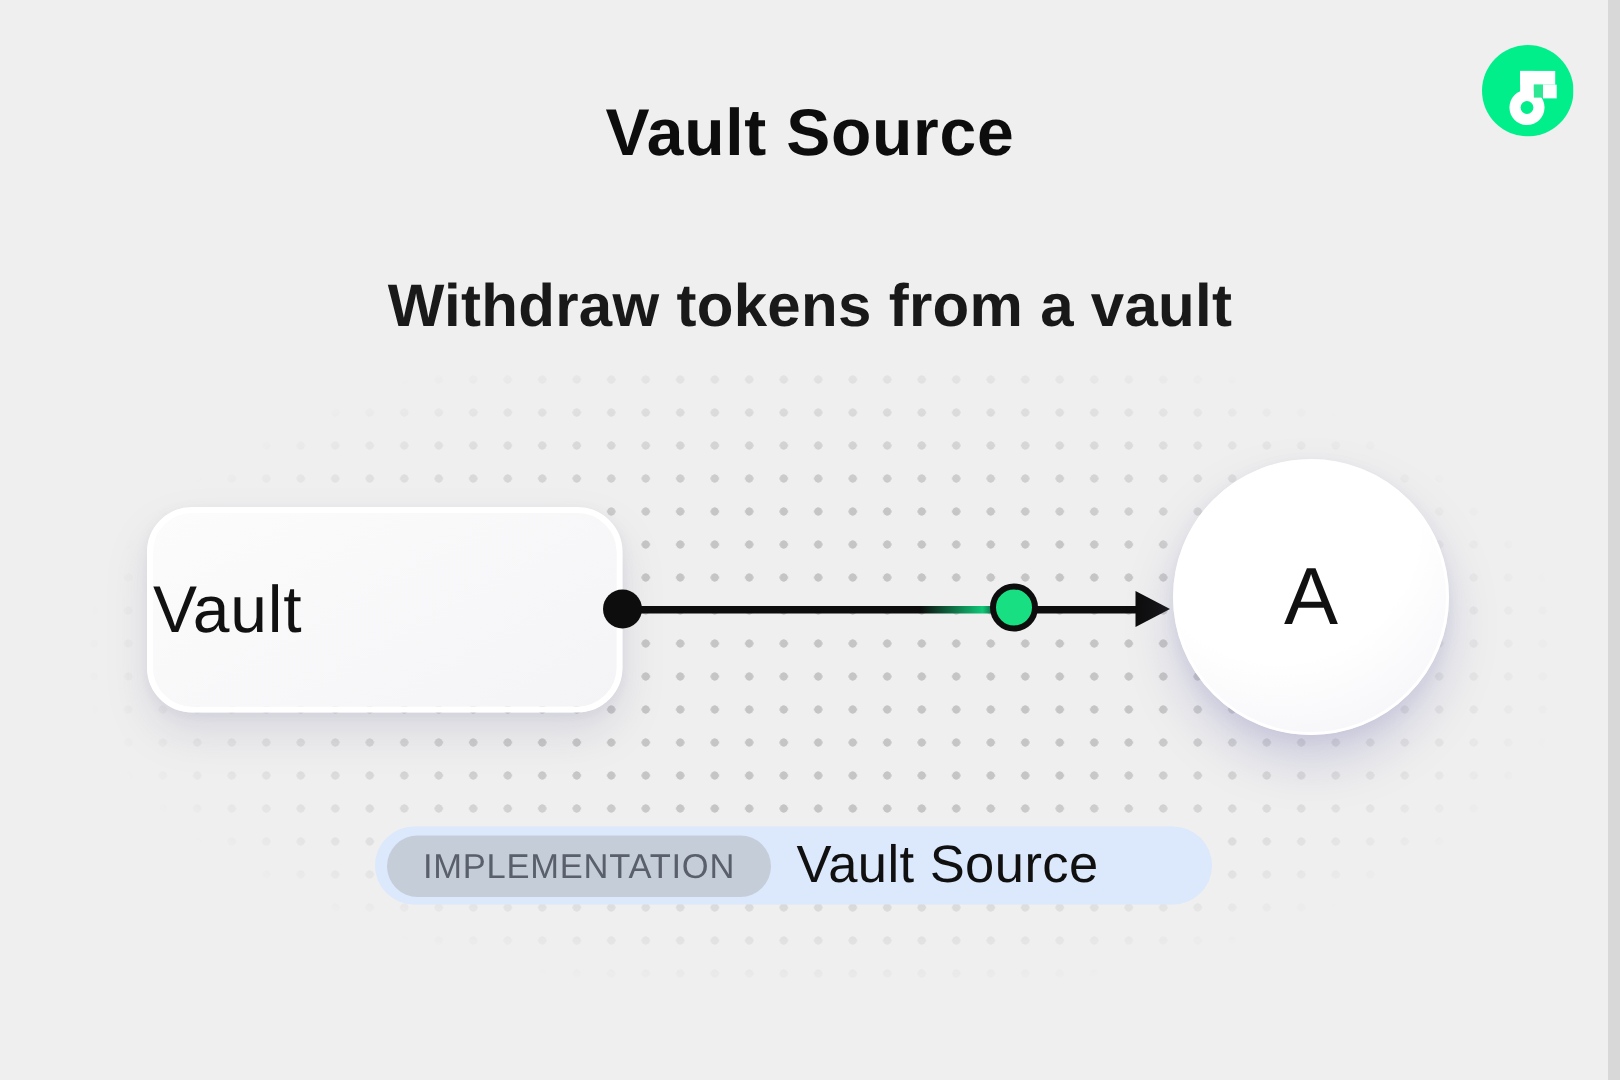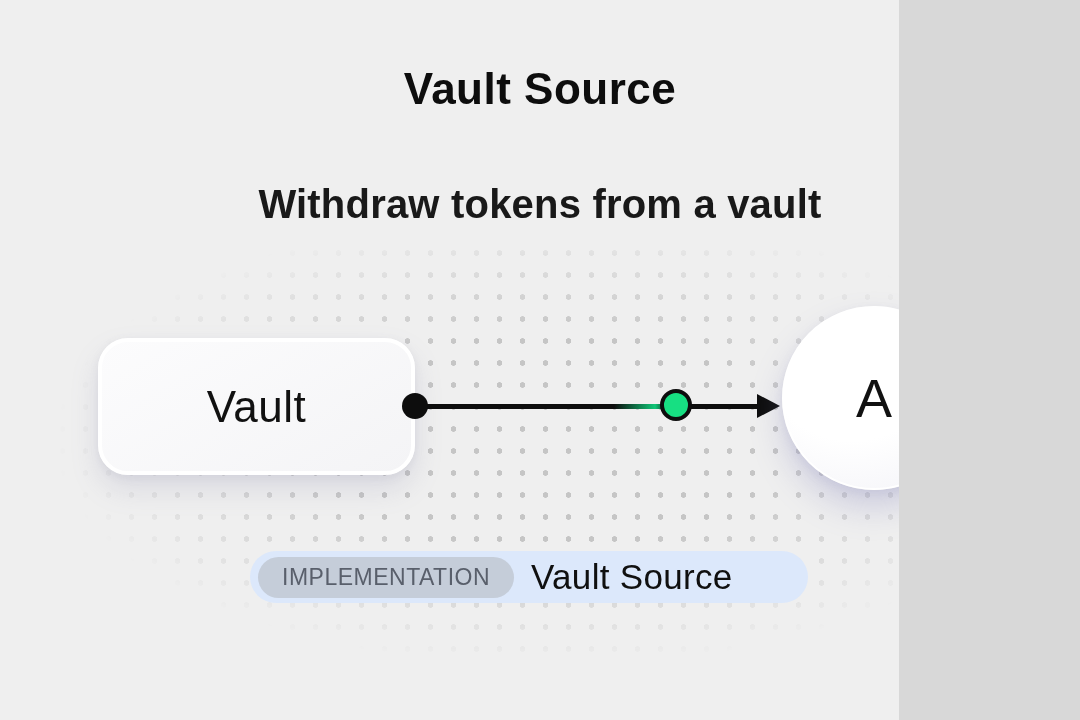--- a/index.html
+++ b/index.html
@@ -1,19 +1,19 @@
 <!DOCTYPE html>
 <html><head>
 <meta charset="utf-8">
 <style>
   html,body{margin:0;padding:0;}
   body{font-family:"Liberation Sans", sans-serif; background:#d8d8d8;}
   .stage{
     position:relative;
-    width:899px;height:720px;
+    width:1072px;height:720px;
     background:#efefef;
     overflow:hidden;
   }
   
   .dots{
     position:absolute;left:28px;top:242px;width:1024px;height:450px;
     background-image:radial-gradient(circle,#c5c5c5 2.6px,rgba(197,197,197,0) 2.9px);
     background-size:23px 22px;
     -webkit-mask-image:radial-gradient(ellipse 50% 52% at 51% 44%,#000 45%,rgba(0,0,0,0) 97%);
             mask-image:radial-gradient(ellipse 50% 52% at 51% 44%,#000 45%,rgba(0,0,0,0) 97%);
@@ -29,21 +29,21 @@
     text-align:center;font-size:40px;font-weight:700;color:#191919;
     letter-spacing:0.2px;
   }
   
   .vault-node{
     position:absolute;left:98px;top:338px;width:317px;height:137px;
     box-sizing:border-box;
     background:linear-gradient(150deg,#fcfcfd 0%,#f4f4f6 100%);
     border:4px solid #ffffff;border-radius:30px;
     box-shadow:0 14px 28px rgba(124,124,158,0.18),0 3px 8px rgba(124,124,158,0.10);
-    display:flex;align-items:center;justify-content:center;
+    display:flex;align-items:center;
   }
   .vault-node span{font-size:44px;color:#111;letter-spacing:0.5px;}
   
   .edge-line{
     position:absolute;left:415px;top:404px;width:343px;height:5px;
     background:linear-gradient(90deg,#0d0d0d 0%,#0d0d0d 58%,#10c878 70%,#0d0d0d 74%,#0d0d0d 100%);
   }
   .edge-start{
     position:absolute;left:402px;top:393px;width:26px;height:26px;
     background:#0d0d0d;border-radius:50%;

